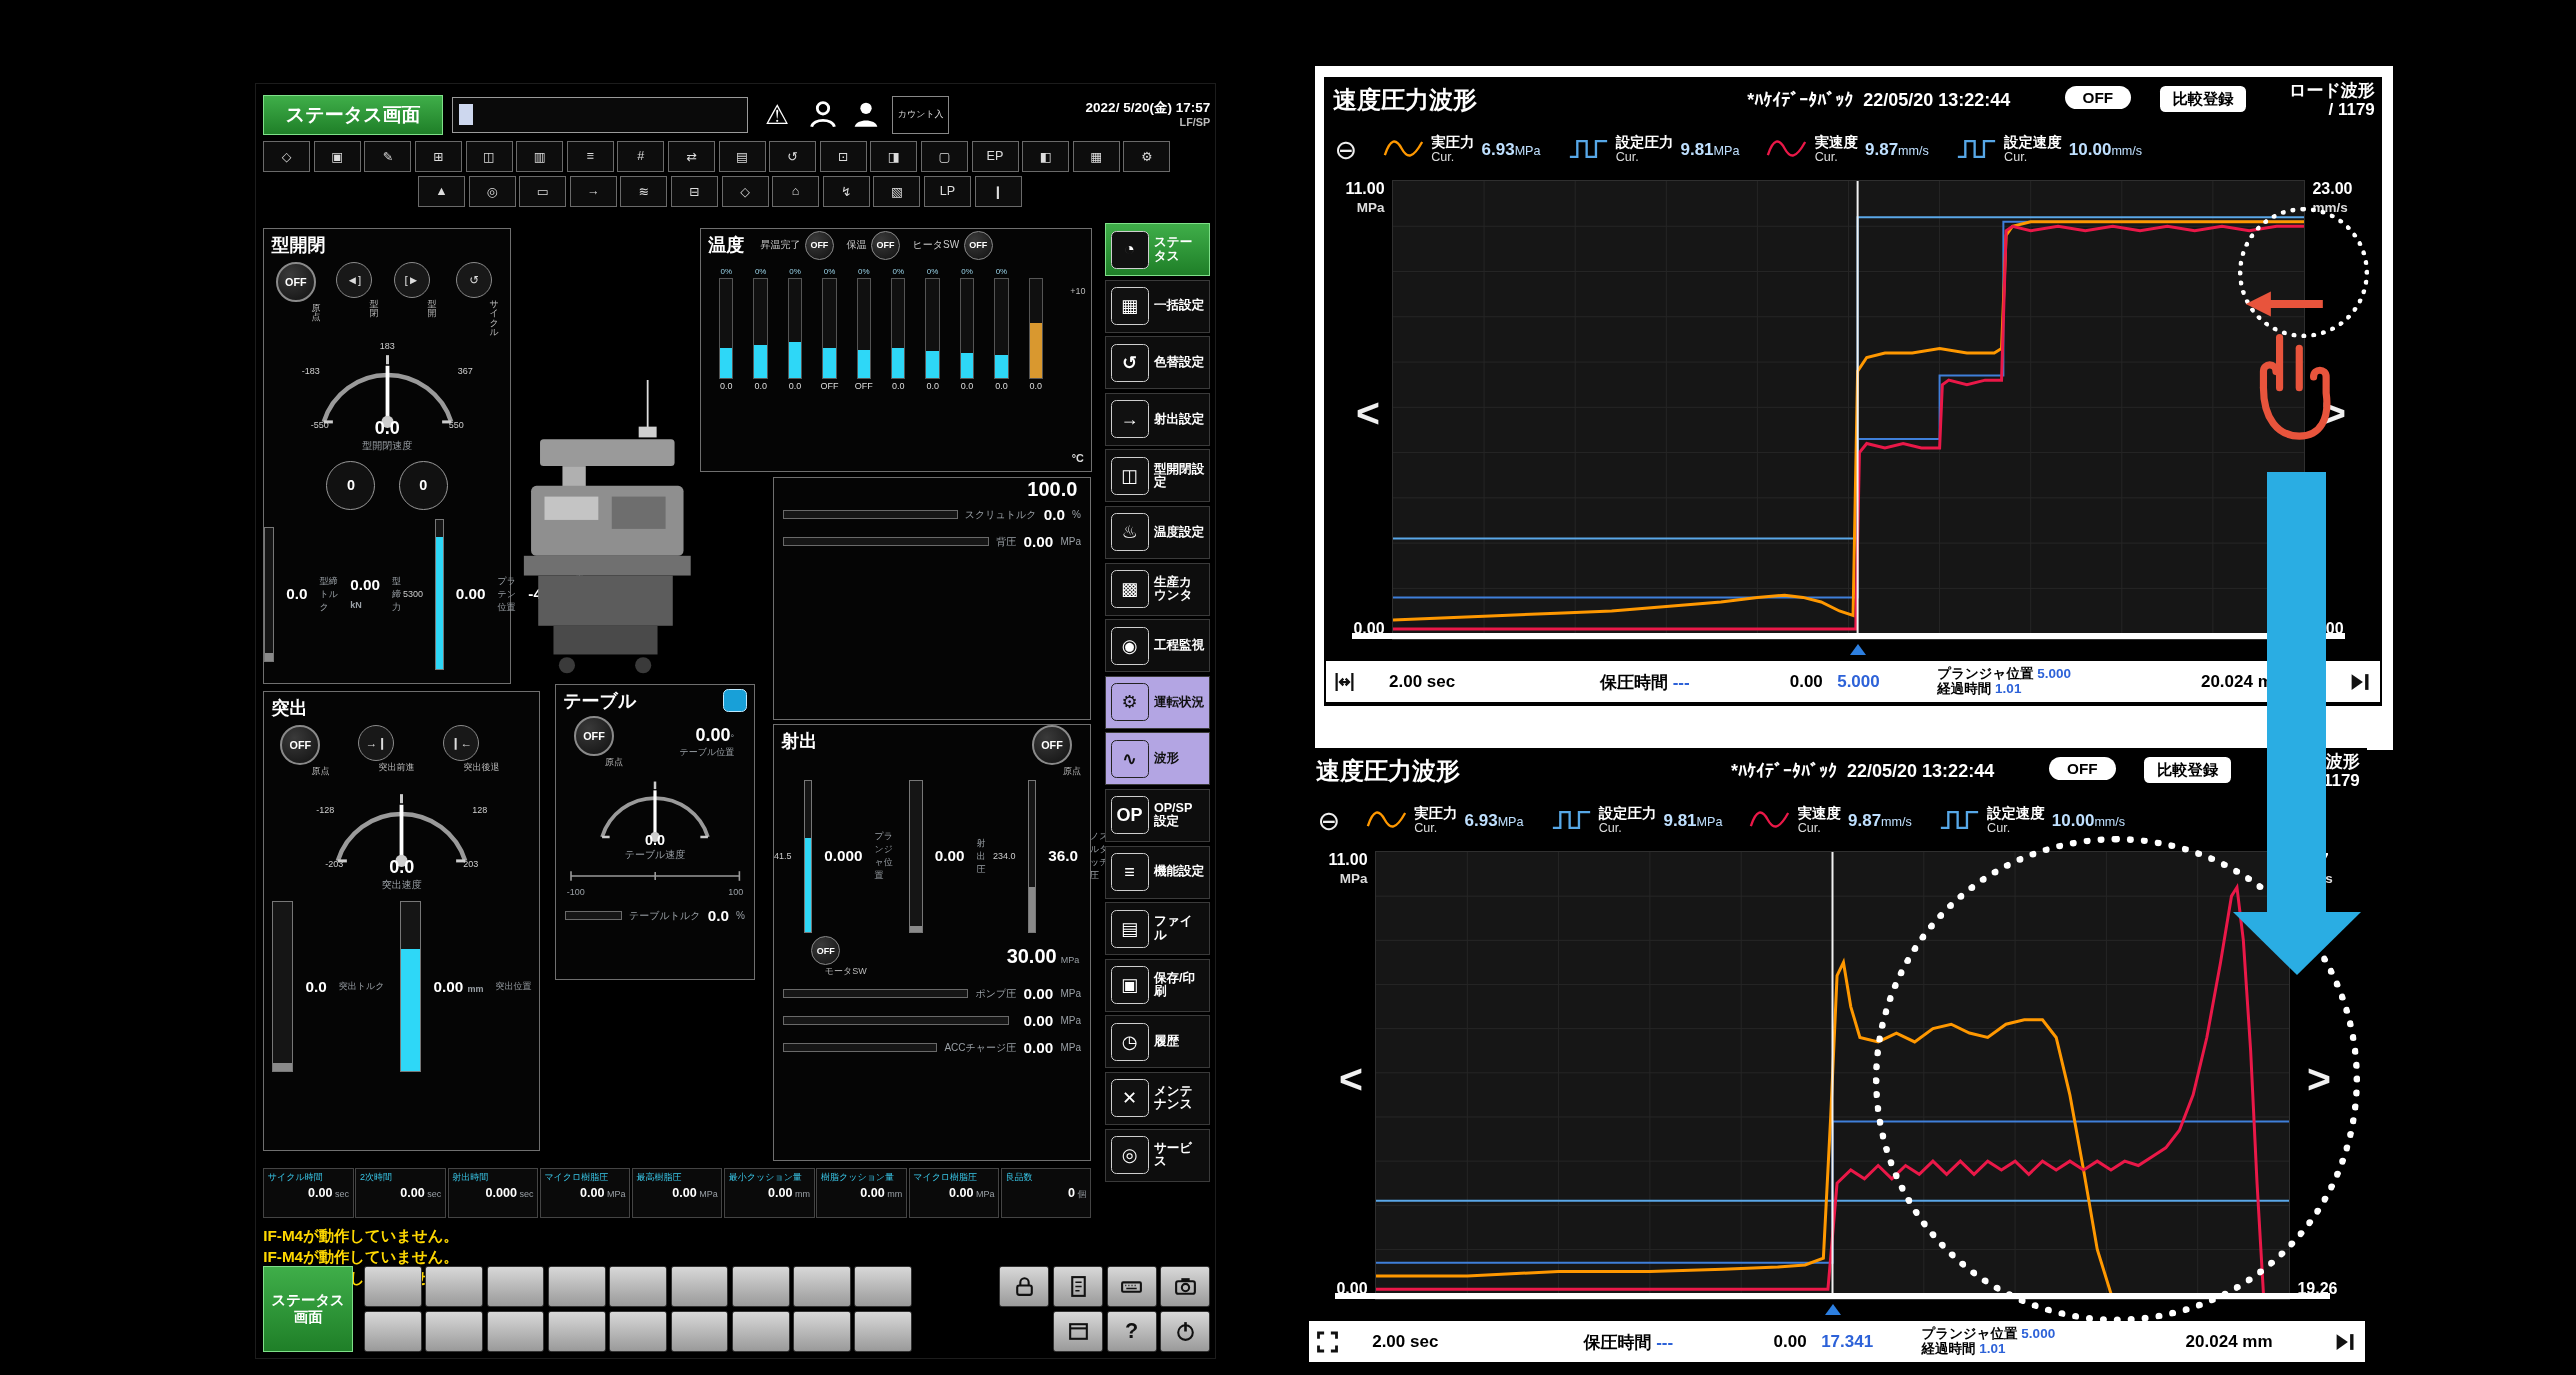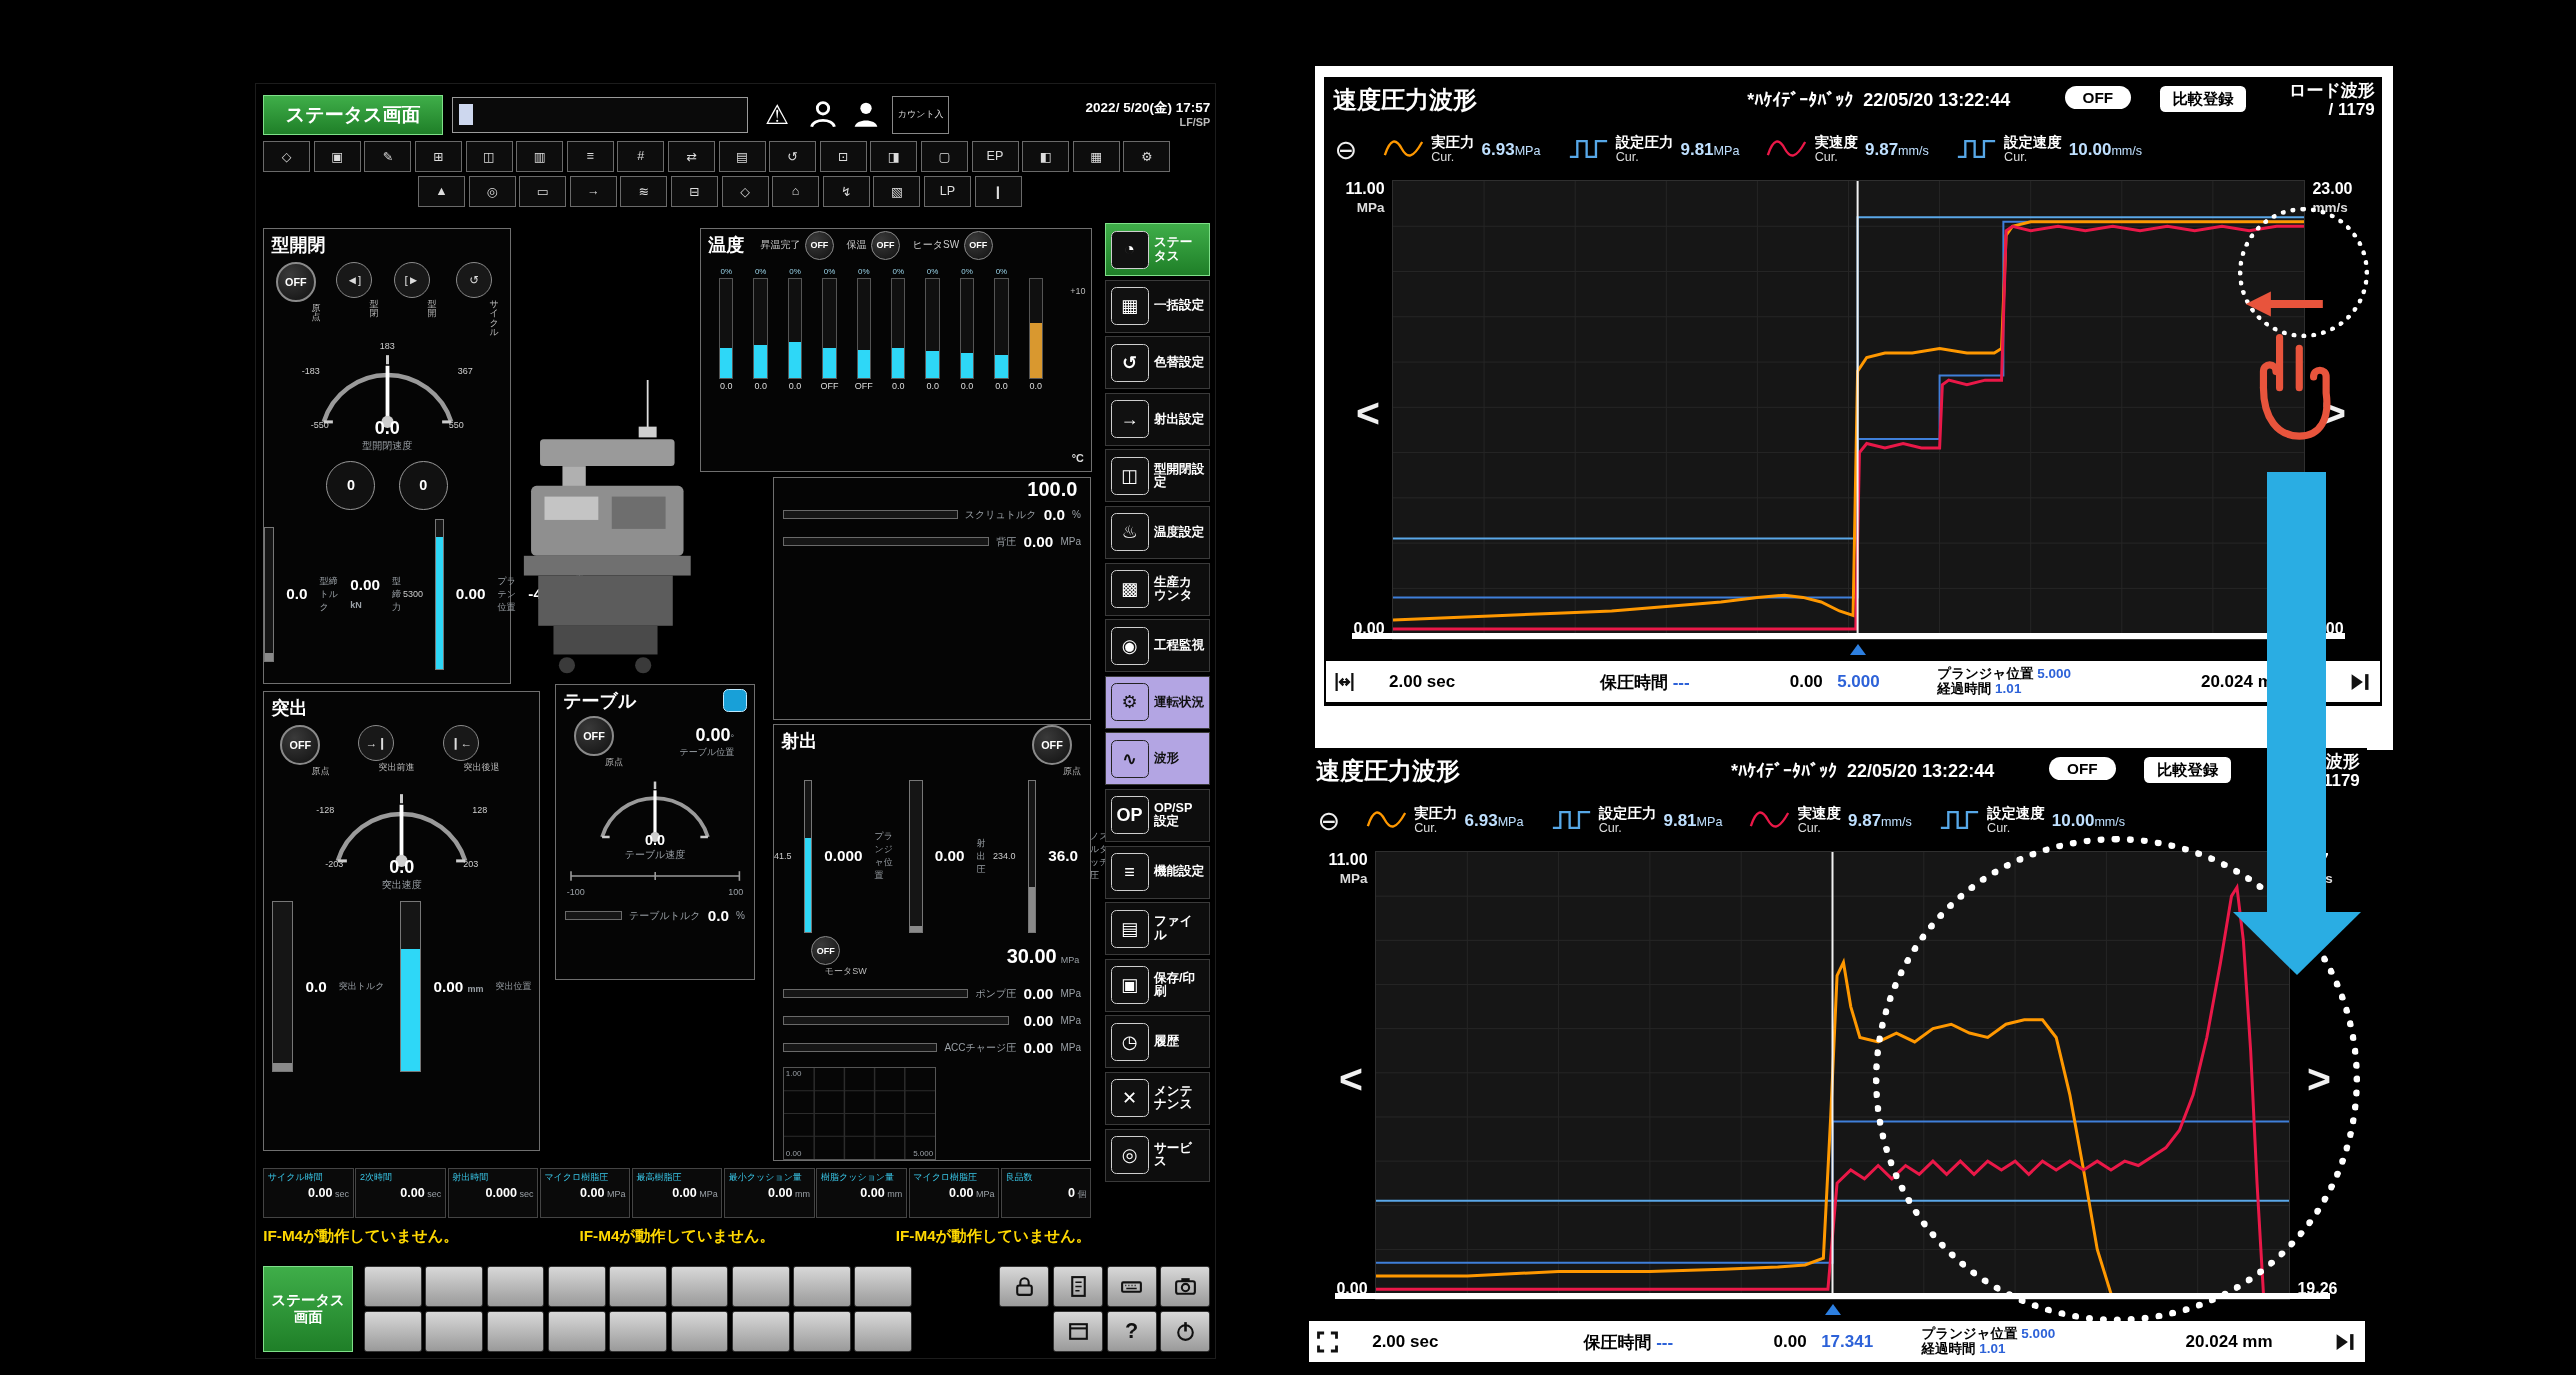--- a/index.html
+++ b/index.html
@@ -98,21 +98,21 @@
   .mini-chart svg { width:100%; height:100%; }
   .mc-lab { position:absolute; font-size:8px; color:#9aa0a6; }
 
   
   #bottom-fields { position:absolute; left:7.2px; top:1084px; width:828px; height:50px; display:flex; gap:1.8px; }
   .bf-cell { flex:1; background:#0a0a0a; border:0.9px solid #444; padding:1.8px 3.6px; overflow:hidden; }
   .bf-label { font-size:9px; color:#39c7e8; white-space:nowrap; }
   .bf-vrow { text-align:right; white-space:nowrap; }
   .bf-val { font-size:12.6px; font-weight:bold; color:#fff; }
   .bf-unit { font-size:9px; color:#9aa0a6; }
-  #alerts { position:absolute; left:7.2px; top:1142px; width:828px; display:flex; justify-content:space-between; }
+  #alerts { position:absolute; left:7.2px; top:1142px; width:828px; display:flex; justify-content:flex-end;flex-direction:column; }
   .alert-text { color:#ffd800; font-size:15.3px; font-weight:bold; }
 
   #bottom-bar { position:absolute; left:7.2px; top:1182px; width:947px; height:90px; }
   .bb-status { position:absolute; left:0; top:0; width:90px; height:86px; background:linear-gradient(#3fae49,#1f7f28); border:1.8px solid #7fe089; color:#fff; font-size:14.4px; font-weight:bold; display:flex; flex-direction:column; align-items:center; justify-content:center; line-height:1.2; }
   #bb-blanks { position:absolute; left:101px; top:0; width:548px; height:86px; display:grid; grid-template-columns:repeat(9,1fr); grid-template-rows:1fr 1fr; gap:3.6px; }
   .bb-blank { background:linear-gradient(#d8d8d8,#9a9a9a); border:0.9px solid #333; border-radius:2.7px; }
   .bb-icons { position:absolute; right:0; top:0; width:278px; height:86px; }
   .bb-row { display:flex; gap:3.6px; justify-content:flex-end; margin-bottom:3.6px; }
   .bb-icon { width:50px; height:41px; background:linear-gradient(#d8d8d8,#9a9a9a); border:0.9px solid #333; border-radius:2.7px; display:flex; align-items:center; justify-content:center; font-size:20px; font-weight:bold; color:#111; }
   .bb-icon svg { width:25px; height:25px; }
@@ -594,36 +594,20 @@
             <span class="m-val">0.00</span>
             <span class="m-unit">MPa</span>
           </div>
           <div class="m-row">
             <div class="hbar"></div>
             <span class="m-label">ACCチャージ圧</span>
             <span class="m-val">0.00</span>
             <span class="m-unit">MPa</span>
           </div>
         </div>
-      <div class="mini-chart">
-        <svg viewBox="0 0 100 100" preserveAspectRatio="none">
-          <g stroke="#2c2c2c" stroke-width="1">
-            <line x1="20" y1="0" x2="20" y2="100"></line>
-              <line x1="40" y1="0" x2="40" y2="100"></line>
-            <line x1="60" y1="0" x2="60" y2="100"></line>
-              <line x1="80" y1="0" x2="80" y2="100"></line>
-            <line x1="0" y1="25" x2="100" y2="25"></line>
-              <line x1="0" y1="50" x2="100" y2="50"></line>
-            <line x1="0" y1="75" x2="100" y2="75"></line>
-          </g>
-        </svg>
-        <span class="mc-lab" style="left:1.8px;top:1.8px">1.00</span>
-        <span class="mc-lab" style="left:1.8px;bottom:0.9px">0.00</span>
-        <span class="mc-lab" style="right:1.8px;bottom:0.9px">5.000</span>
-      </div>
     </div>
 
     <div id="bottom-fields">
         <div class="bf-cell">
           <div class="bf-label">サイクル時間</div>
           <div class="bf-vrow"><span class="bf-val">0.00</span><span class="bf-unit"> sec</span></div>
         </div>
         <div class="bf-cell">
           <div class="bf-label">2次時間</div>
           <div class="bf-vrow"><span class="bf-val">0.00</span><span class="bf-unit"> sec</span></div>

